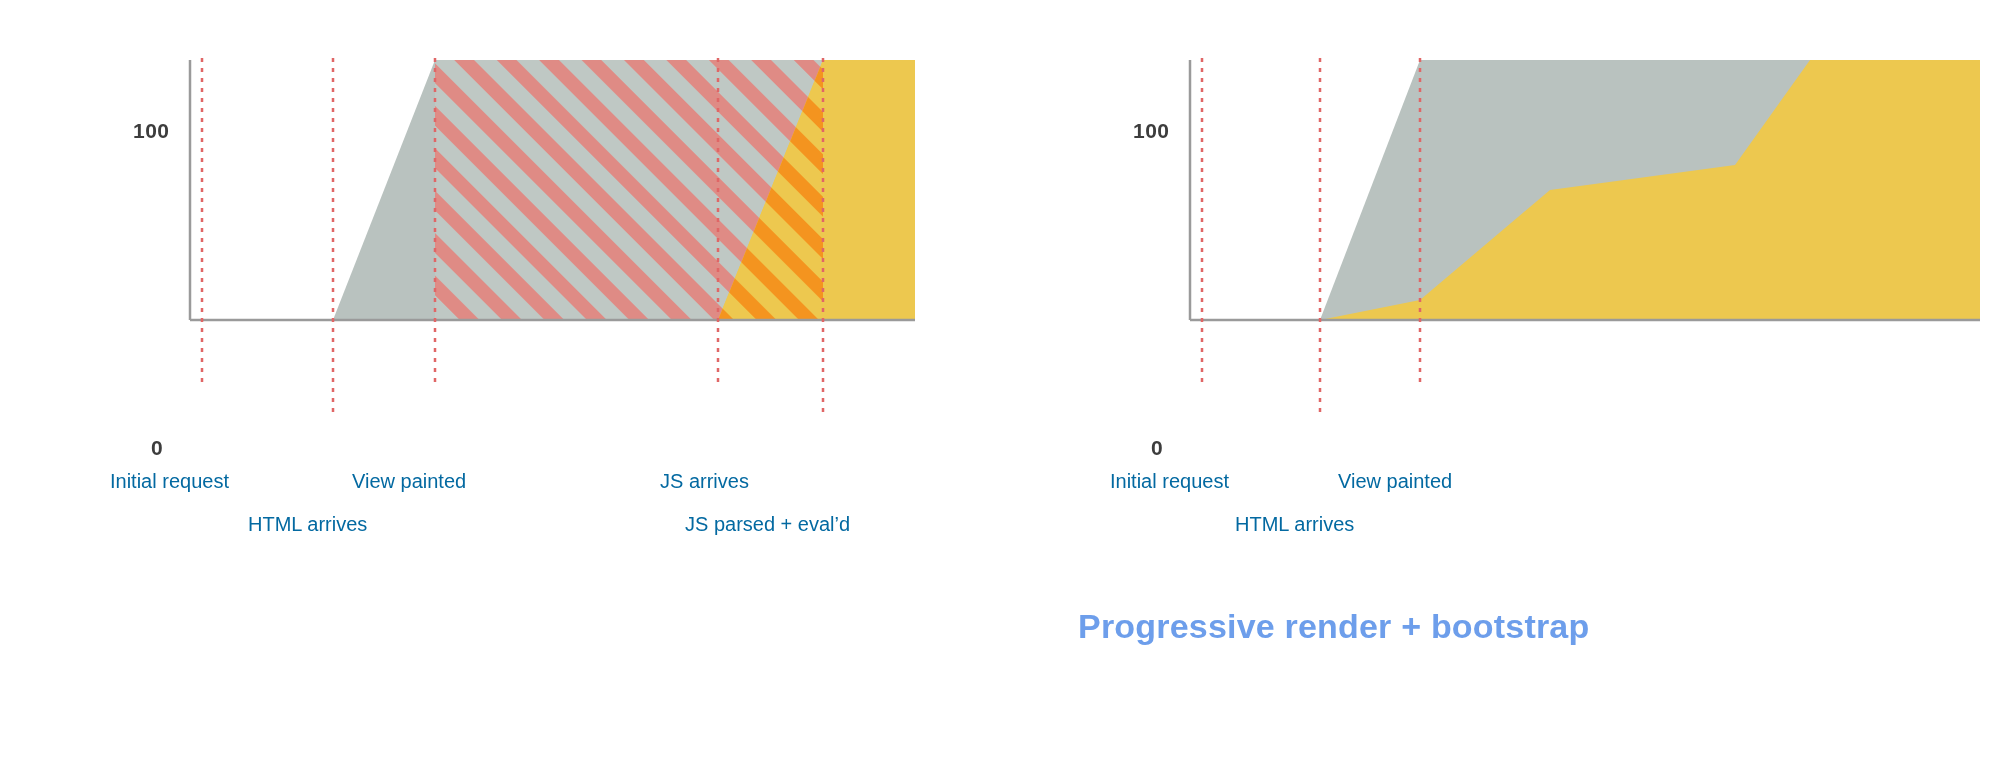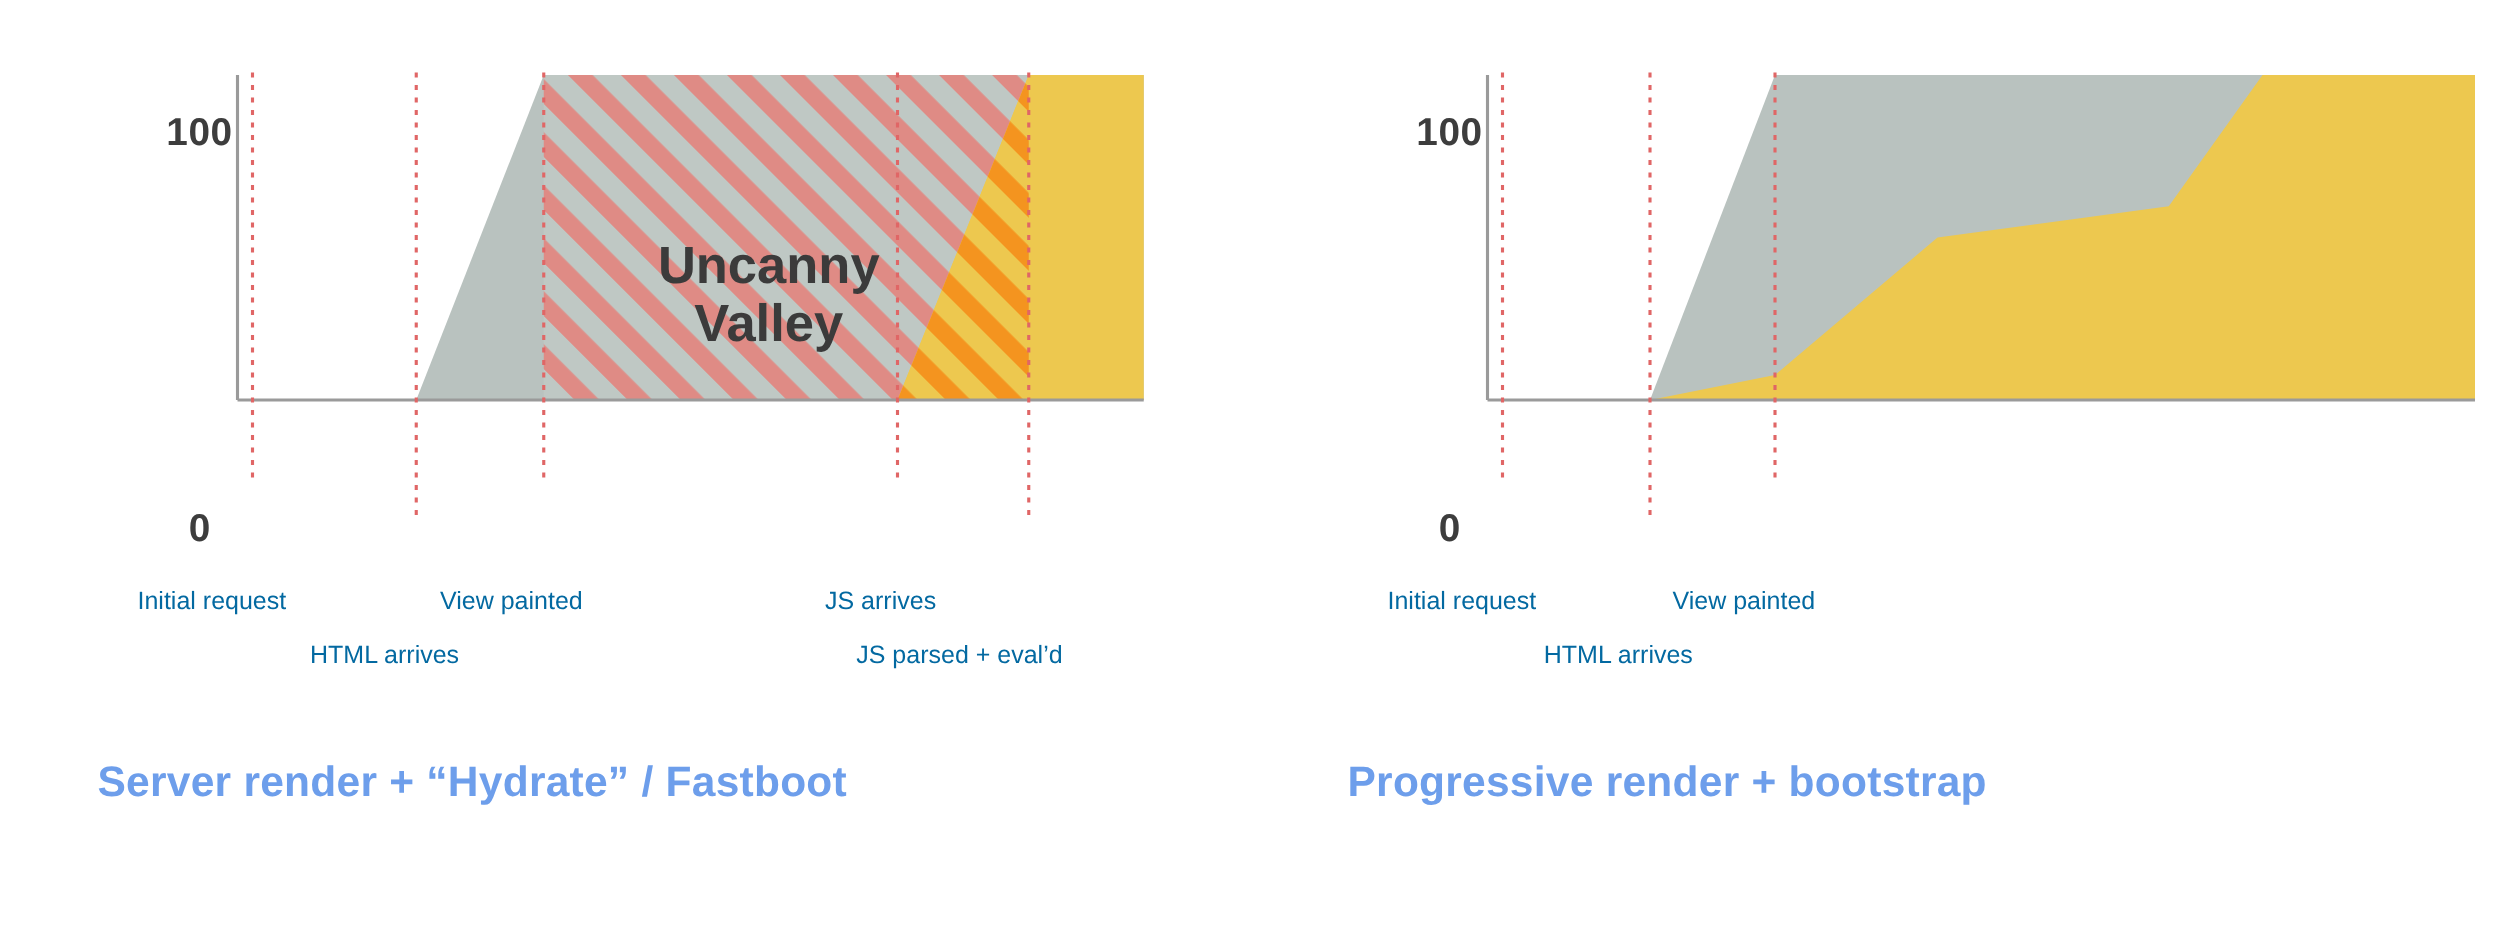--- a/index.html
+++ b/index.html
@@ -29,24 +29,25 @@
 
   .chart-svg {
     position: absolute;
     top: 30px;
     left: 0;
   }
 
   .axis-label {
     position: absolute;
     font-weight: bold;
-    font-size: 31px;
+    font-size: 21px;
     color: #3d3d3d;
     letter-spacing: 0.5px;
     white-space: nowrap;
+    margin-top: 31px;
   }
 
   .tick-label {
     position: absolute;
     font-size: 20px;
     color: #0369a1;
     white-space: nowrap;
   }
 
   .caption {
@@ -111,30 +112,27 @@
       <line x1="202" y1="28" x2="202" y2="352" stroke="#e06666" stroke-width="2.5" stroke-dasharray="4 6"></line>
       <line x1="333" y1="28" x2="333" y2="388" stroke="#e06666" stroke-width="2.5" stroke-dasharray="4 6"></line>
       <line x1="435" y1="28" x2="435" y2="352" stroke="#e06666" stroke-width="2.5" stroke-dasharray="4 6"></line>
       <line x1="718" y1="28" x2="718" y2="352" stroke="#e06666" stroke-width="2.5" stroke-dasharray="4 6"></line>
       <line x1="823" y1="28" x2="823" y2="388" stroke="#e06666" stroke-width="2.5" stroke-dasharray="4 6"></line>
     </svg>
 
     <div class="axis-label" style="left:133px; top:88px;">100</div>
     <div class="axis-label" style="left:151px; top:405px;">0</div>
 
-    <div class="valley-text" style="left:500px; top:188px; width:230px;">Uncanny
-Valley</div>
 
     <div class="tick-label" style="left:110px; top:470px;">Initial request</div>
     <div class="tick-label" style="left:248px; top:513px;">HTML arrives</div>
     <div class="tick-label" style="left:352px; top:470px;">View painted</div>
     <div class="tick-label" style="left:660px; top:470px;text-align:center;">JS arrives</div>
     <div class="tick-label" style="left:685px; top:513px;">JS parsed + eval’d</div>
 
-    <div class="caption" style="left:78px; top:607px;">Server render + “Hydrate” / Fastboot</div>
   </div>
 
   <div class="panel panel-right">
 
     <svg class="chart-svg" width="1000" height="520">
 
       <polygon points="320,290 420,30 980,30 980,290" fill="#b9c2bf"></polygon>
 
       <polygon points="320,290 420,270 550,160 735,135 810,30 980,30 980,290" fill="#edc84f"></polygon>
 

